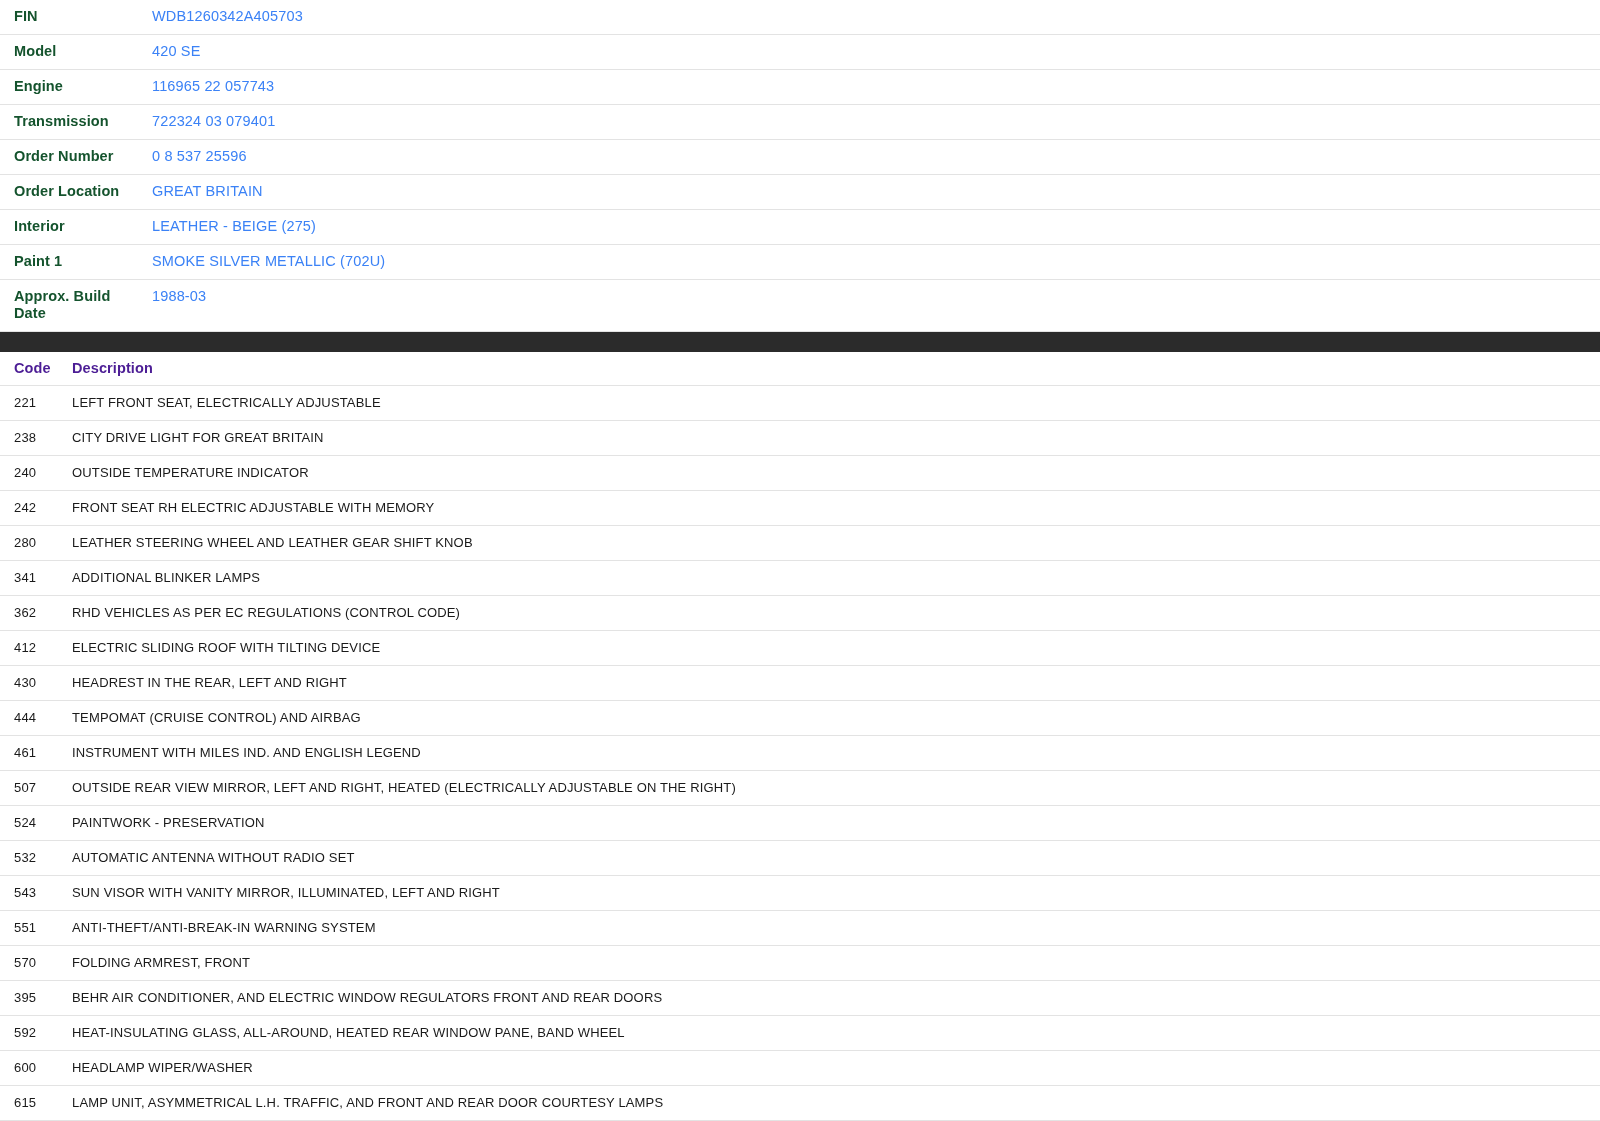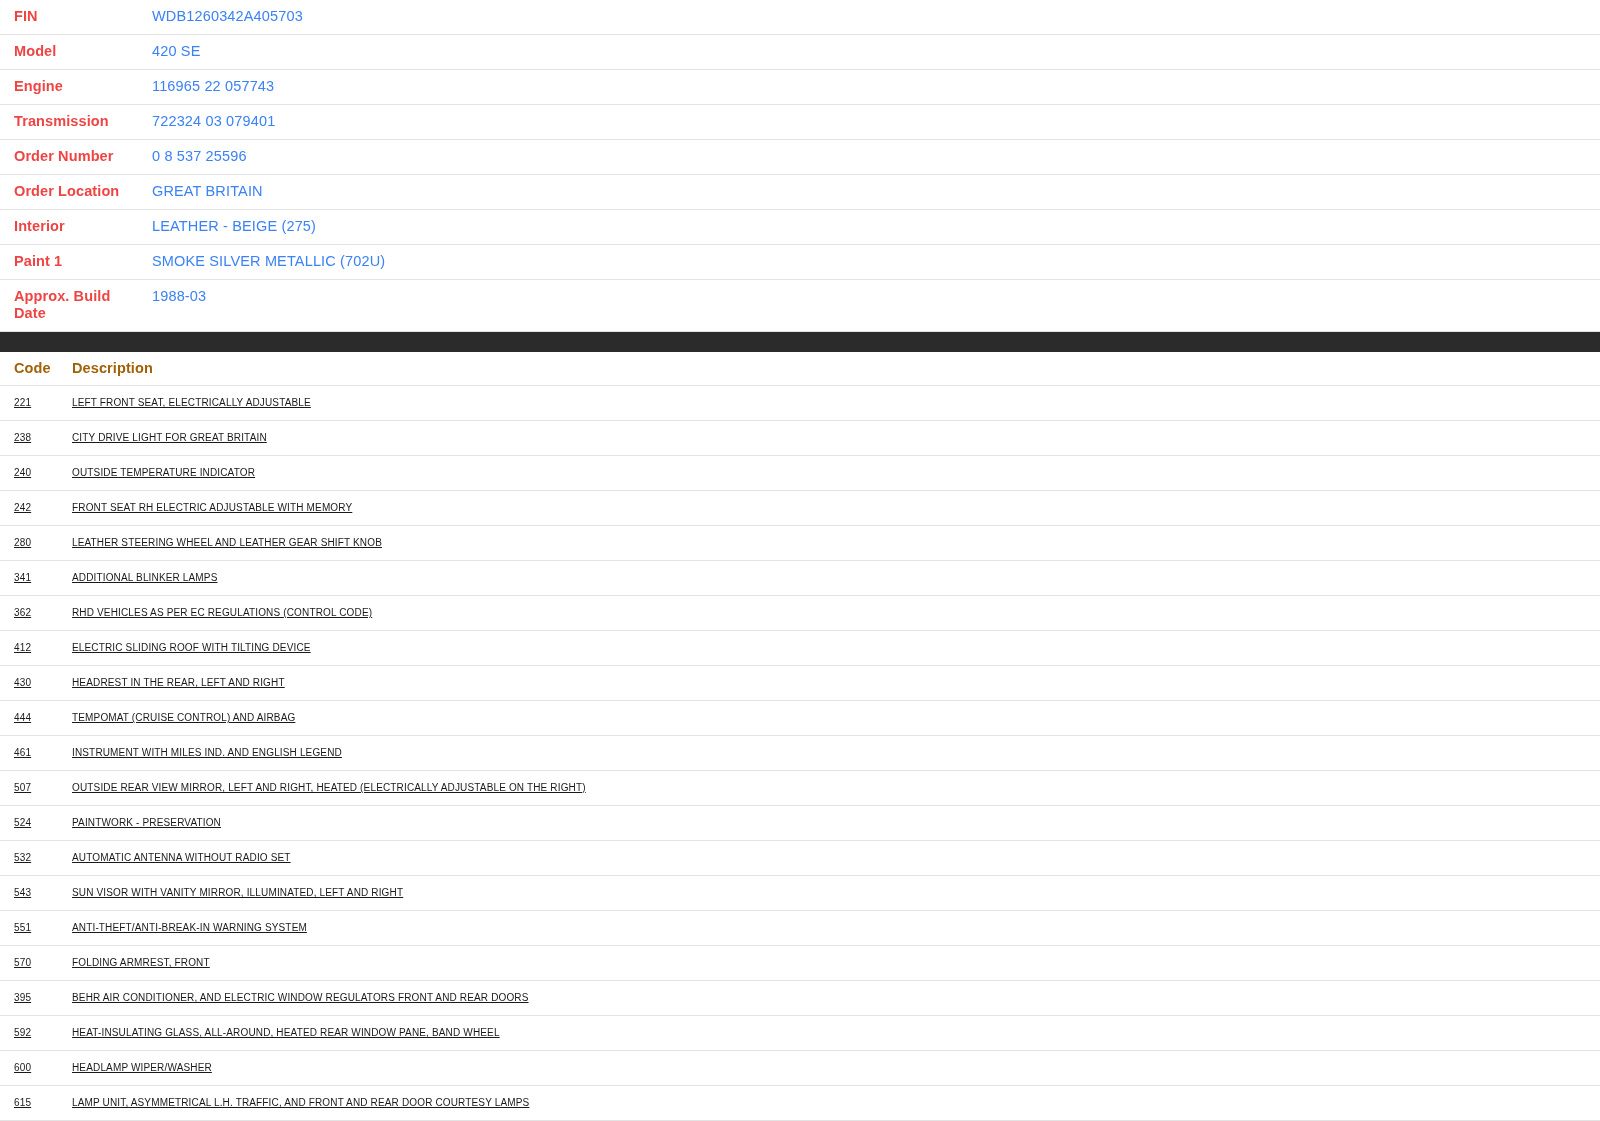--- a/index.html
+++ b/index.html
@@ -33,21 +33,21 @@
   .spec-table td {
     padding: 8px 0 9px 0;
     vertical-align: top;
     font-size: 14.5px;
     line-height: 17px;
   }
   .spec-label {
     width: 138px;
     padding-left: 14px !important;
     font-weight: 700;
-    color: #ef4444;
+    color: #14532d;
     letter-spacing: 0.1px;
   }
   .spec-value {
     padding-left: 14px !important;
     color: #3b82f6;
     font-weight: 400;
     letter-spacing: 0.15px;
   }
 
   
@@ -63,32 +63,31 @@
     border-collapse: collapse;
     table-layout: fixed;
   }
   .codes-table tr {
     border-bottom: 1px solid #e3e3e3;
   }
   .codes-table th {
     text-align: left;
     font-size: 14.5px;
     font-weight: 700;
-    color: #a16207;
+    color: #4c1d95;
     padding: 8px 0 9px 0;
     letter-spacing: 0.1px;
   }
   .codes-table td {
-    font-size: 10px;
+    font-size: 13px;
     font-weight: 400;
     color: #1a1a1a;
     padding: 8px 0 9px 0;
     line-height: 17px;
     letter-spacing: 0.15px;
-    text-decoration: underline;
   }
   .col-code {
     width: 58px;
     padding-left: 14px !important;
   }
   .col-desc {
     padding-left: 14px !important;
   }
   .codes-table td.col-code {
     font-weight: 400;

